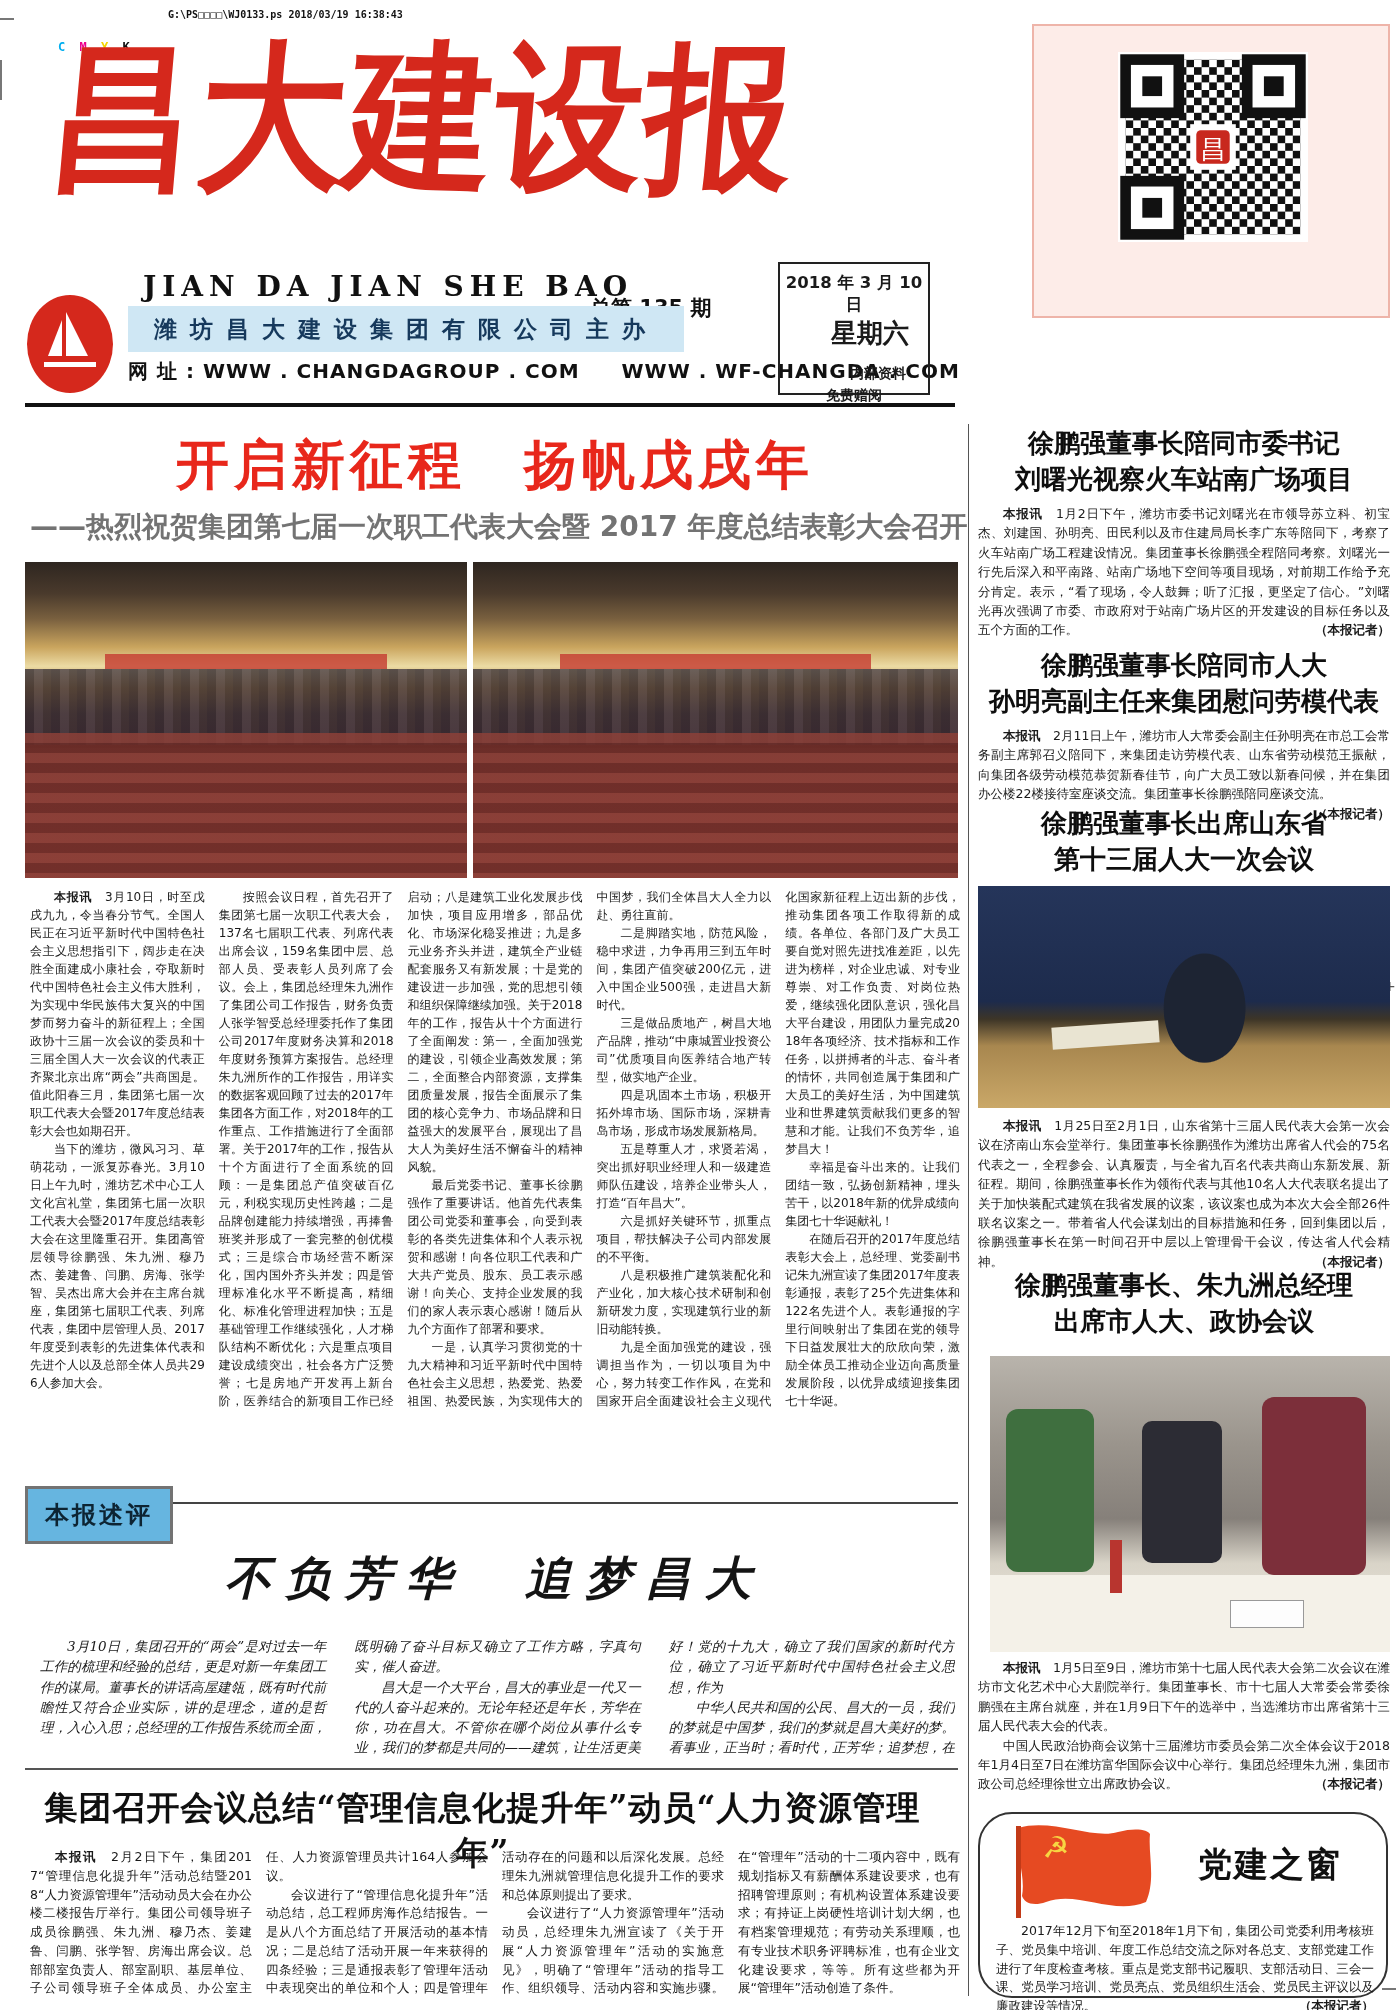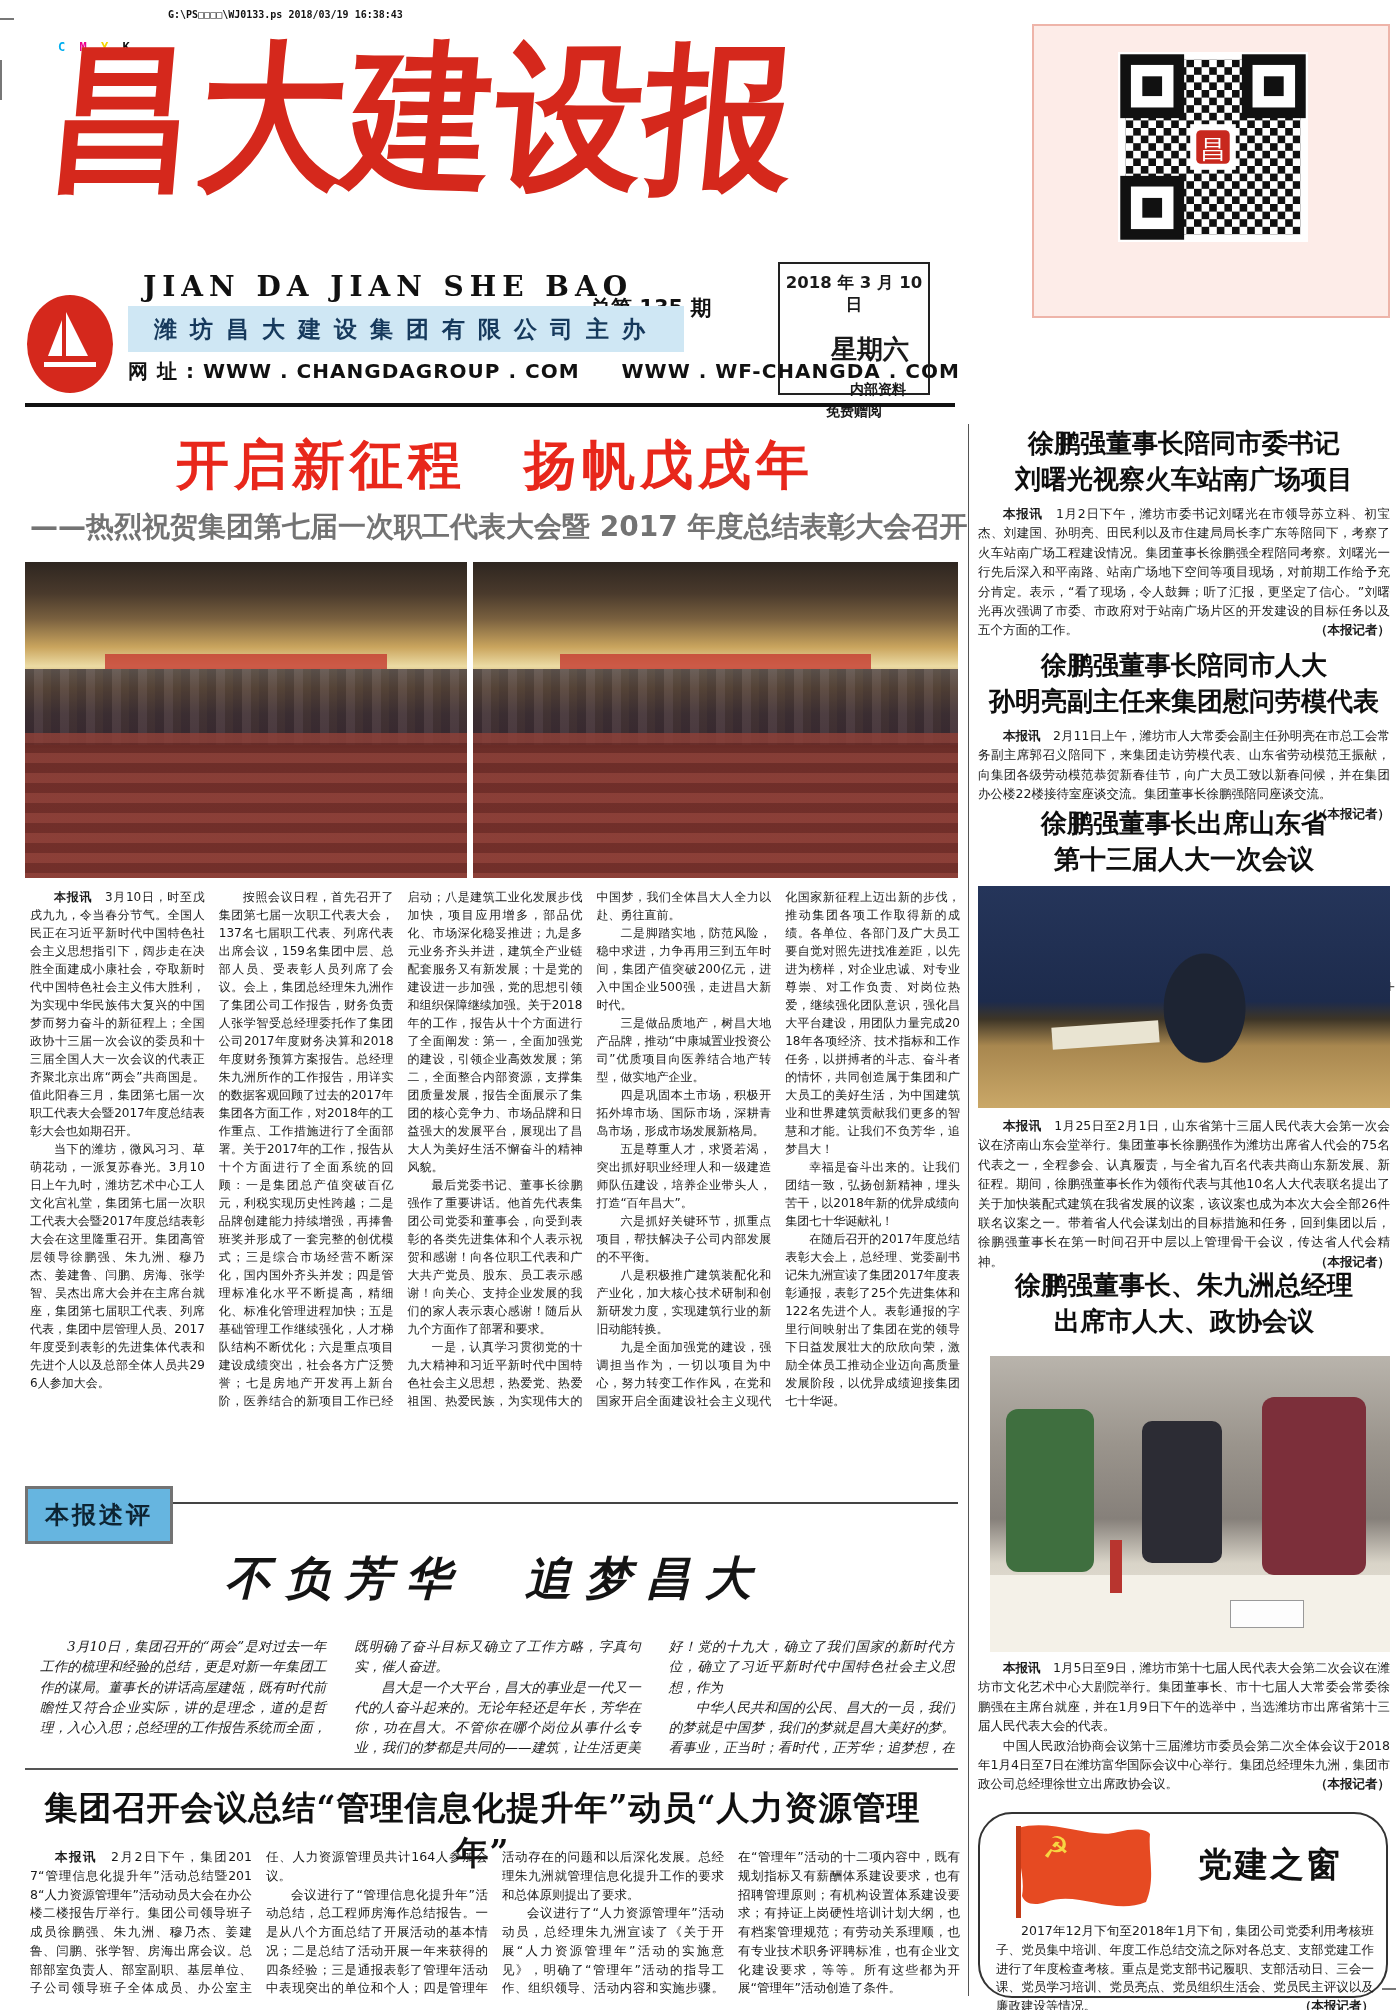--- a/index.html
+++ b/index.html
@@ -22,21 +22,21 @@
   .issue{top:274px;left:590px;font:bold 21px "DejaVu Sans",sans-serif;color:#111;margin-top:20px;}
   .bluebar{top:306px;left:128px;width:556px;height:46px;background:#cfe7f4;
            display:flex;align-items:center;justify-content:center;}
   .bluebar span{font:bold 23px "DejaVu Sans",sans-serif;letter-spacing:13px;color:#16395c;}
   .website{top:358px;left:128px;width:620px;font:bold 20px "DejaVu Sans",sans-serif;color:#111;
            letter-spacing:1px;white-space:nowrap;}
   .logo-wrap{top:294px;left:26px;width:88px;height:100px;}
   .datebox{top:262px;left:778px;width:152px;height:133px;border:2px solid #222;
            text-align:center;padding-top:8px;box-sizing:border-box;}
   .datebox .d1{font:bold 16.5px "DejaVu Sans",sans-serif;}
-  .datebox .d2{font:bold 26px "DejaVu Sans",sans-serif;margin-top:16px;padding-left:32px;}
+  .datebox .d2{font:bold 26px "DejaVu Sans",sans-serif;margin-top:0px;padding-left:32px;}
   .datebox .d3{font:bold 14px "DejaVu Sans",sans-serif;margin-top:14px;padding-left:48px;}
   .datebox .d4{font:bold 14px "DejaVu Sans",sans-serif;margin-top:4px;}
   .thickrule{top:403px;left:25px;width:930px;height:4px;background:#111;}
   .vdivider{top:424px;left:968px;width:1px;height:1572px;background:#555;}
   
   .qrpanel{top:24px;left:1032px;width:358px;height:294px;background:#fdece8;
            border:2px solid #eeb4a9;box-sizing:border-box;}
   .qrcode{position:absolute;top:26px;left:84px;width:190px;height:190px;background:#fff;}
   
   .lead-head{top:430px;left:30px;width:930px;text-align:center;font-weight:900;

